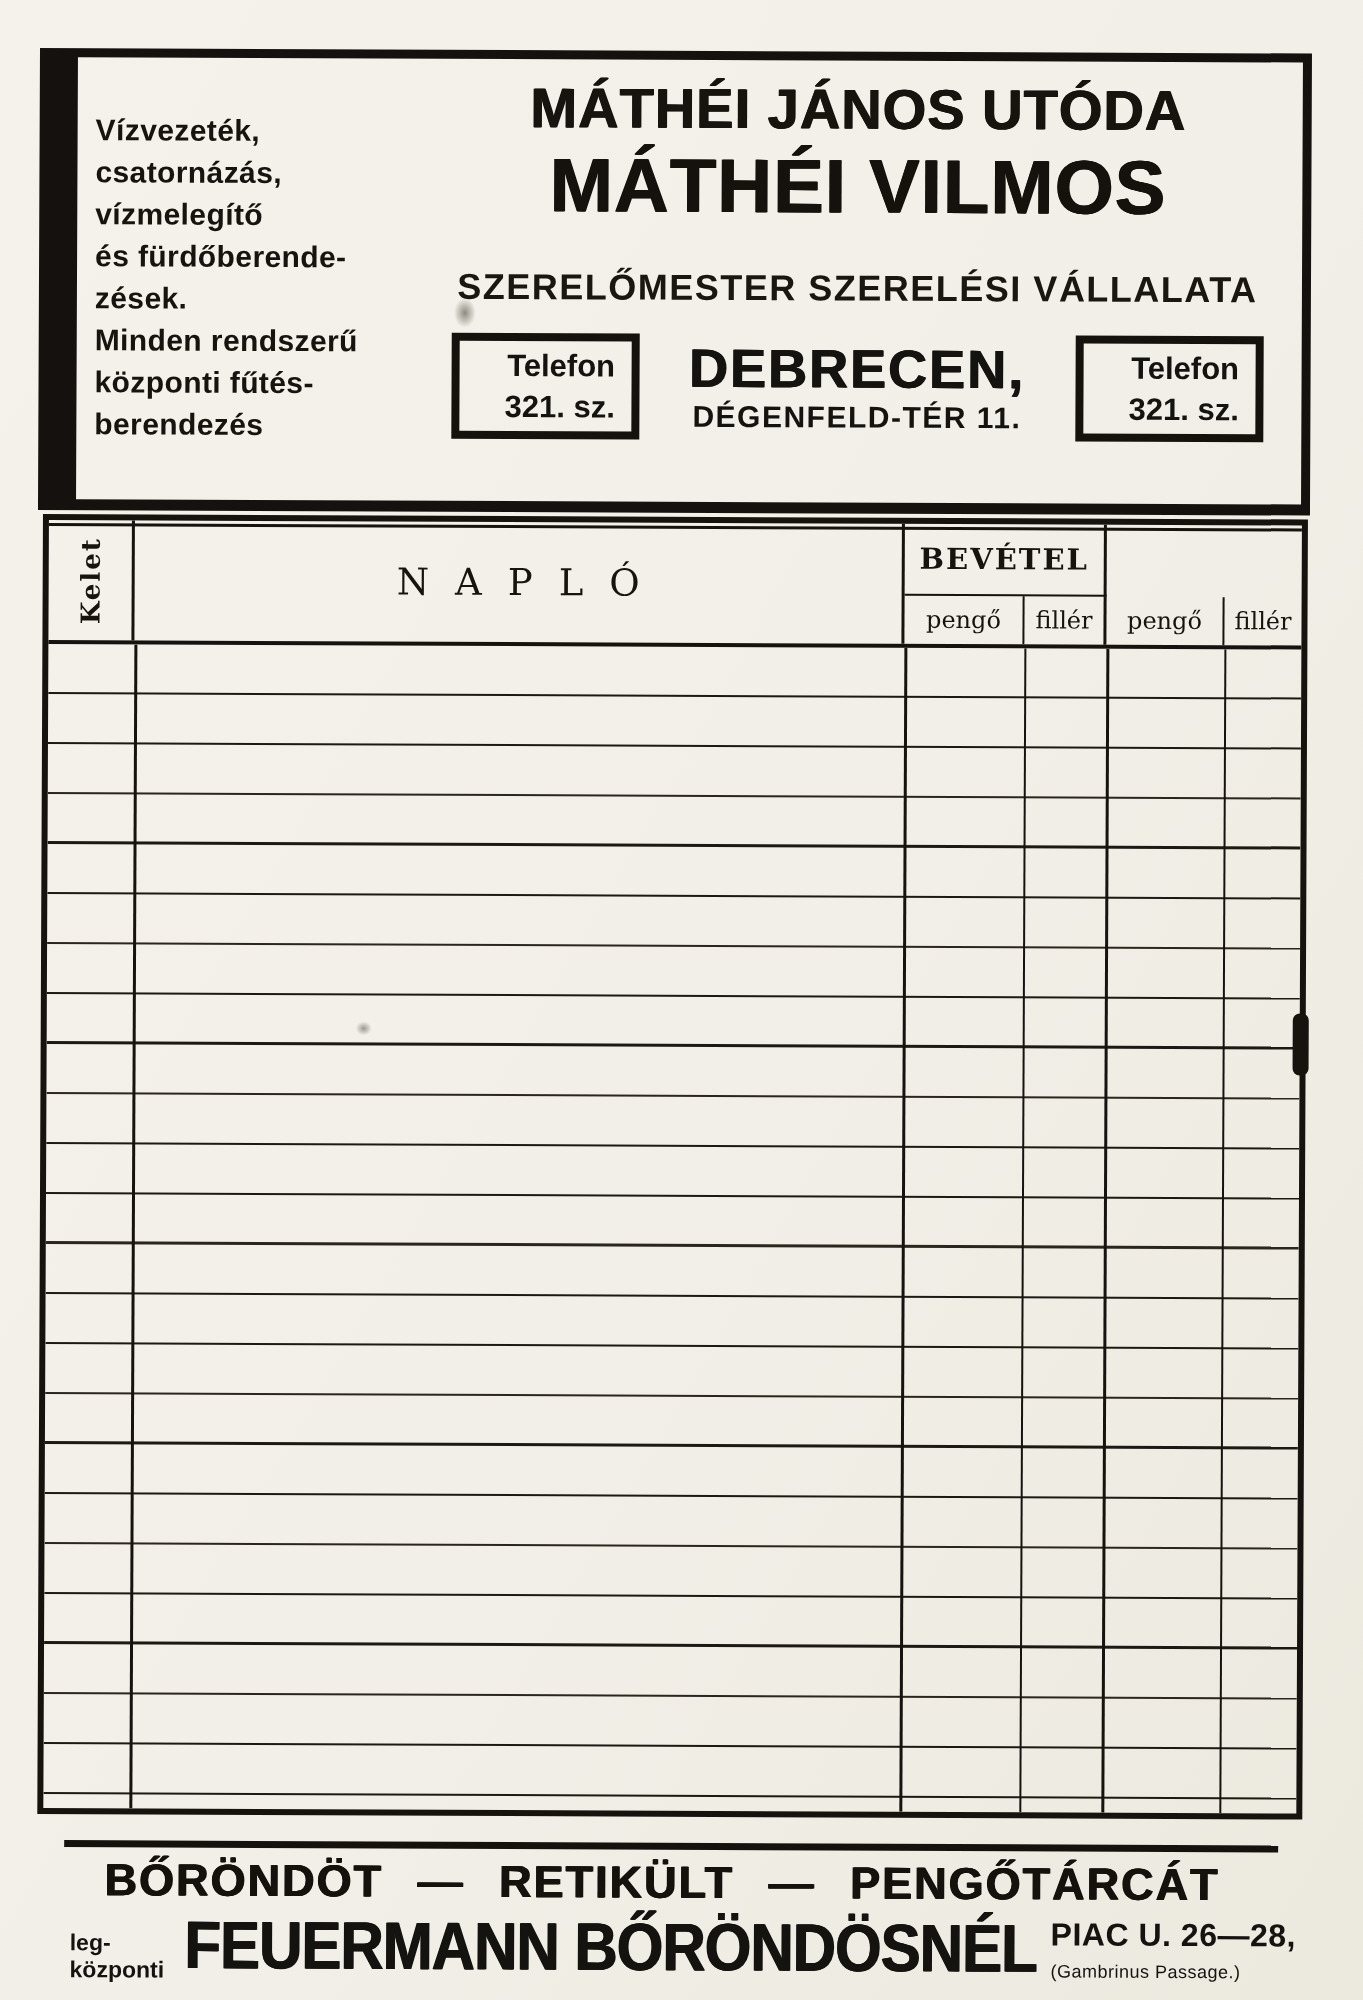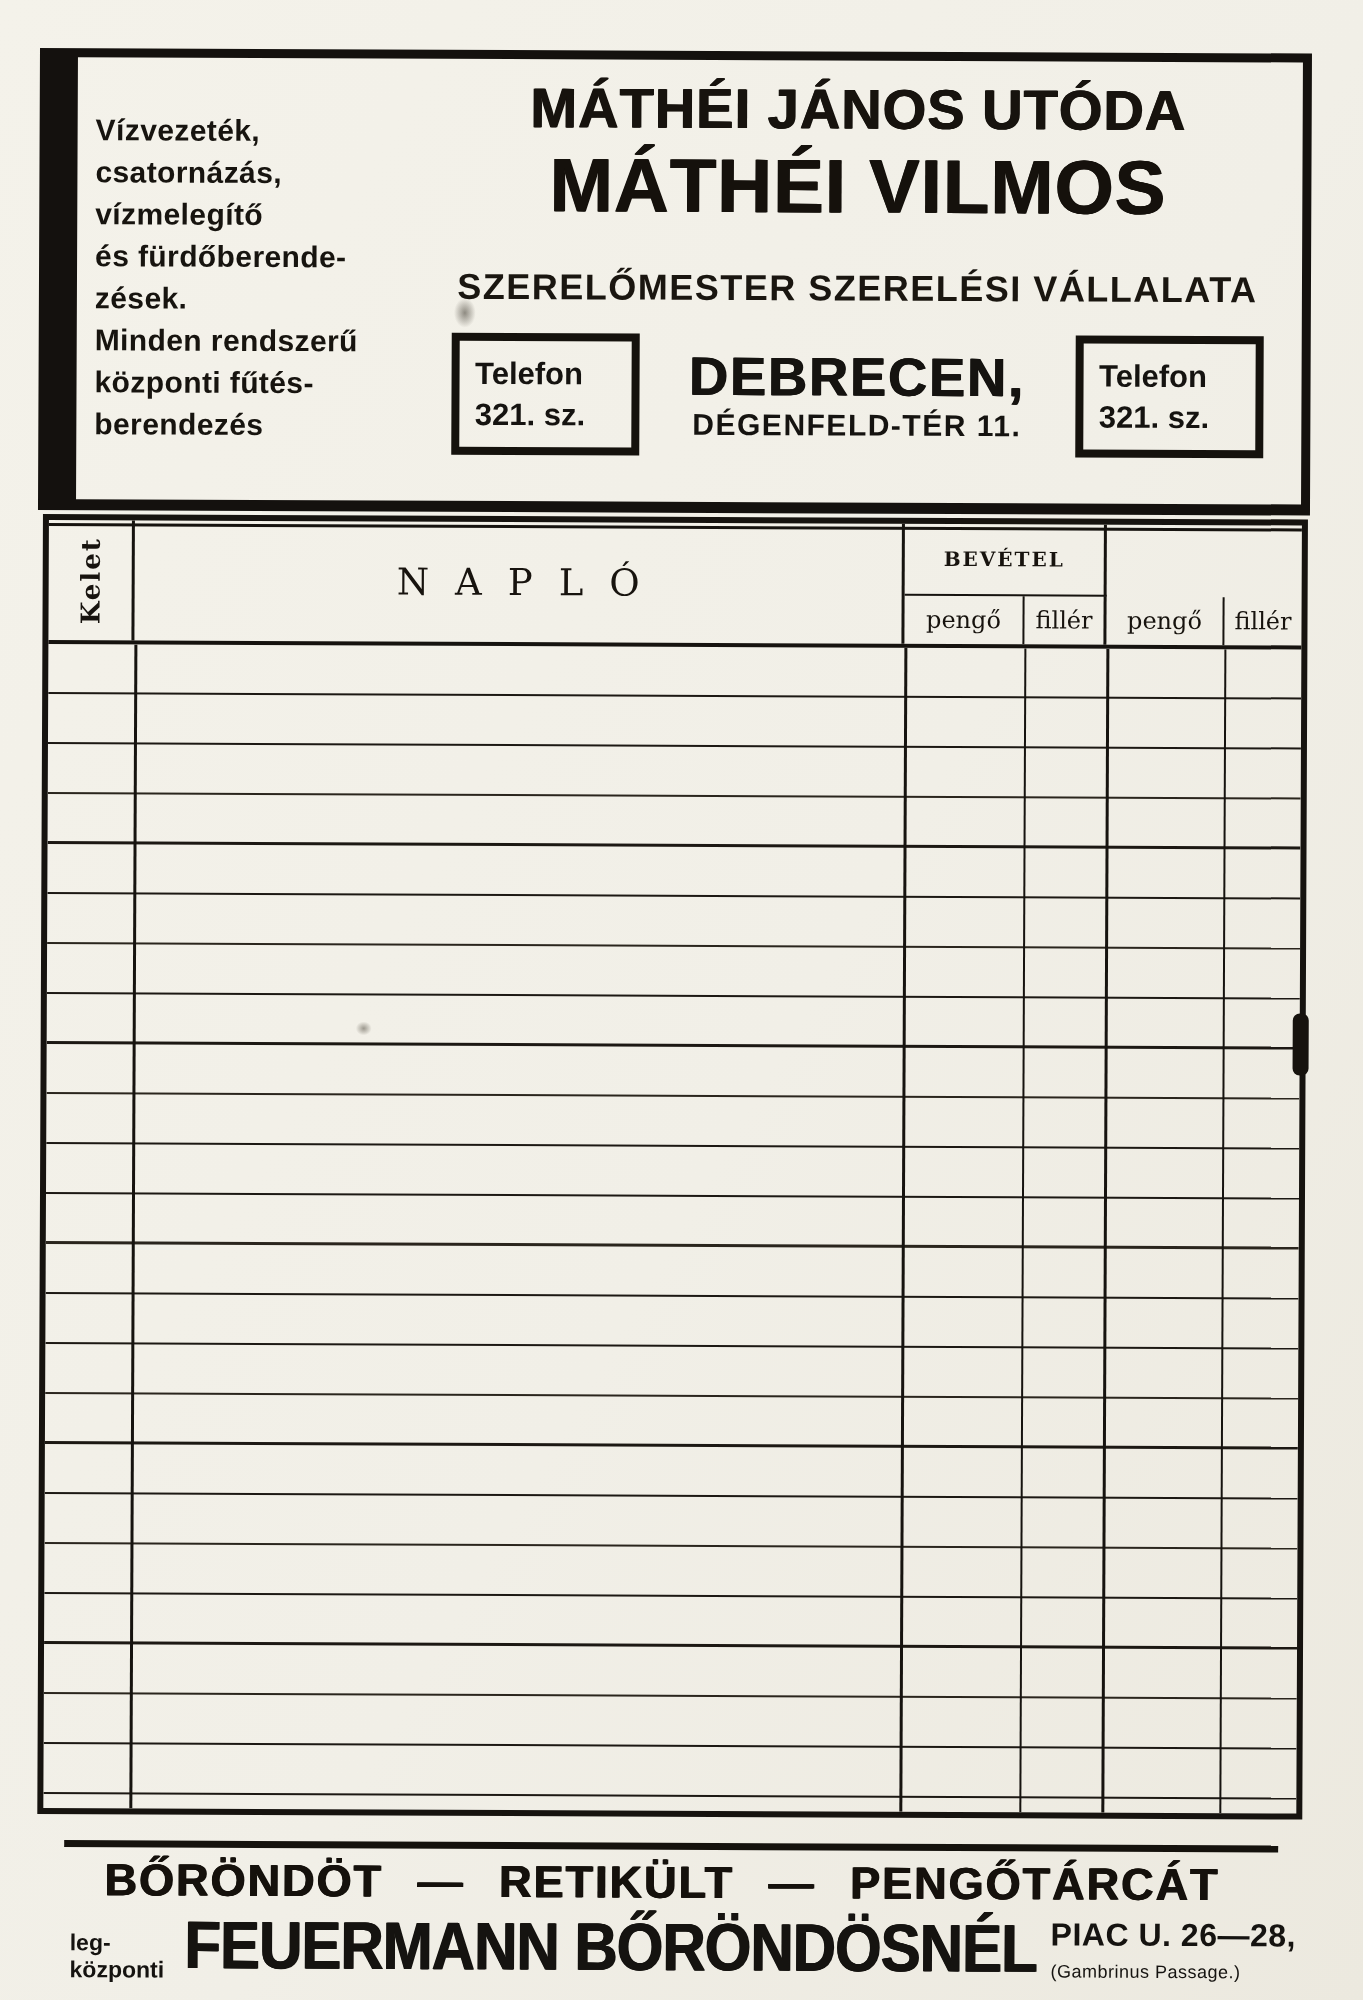--- a/index.html
+++ b/index.html
@@ -52,22 +52,22 @@
   .ad-subtitle{
     font-size:36px;font-weight:bold;letter-spacing:1.5px;line-height:44px;
     margin-top:38px;color:#1a1610;
   }
   .ad-bottom{
     display:flex;justify-content:center;align-items:center;
     gap:18px;margin-top:24px;
   }
   .phone-box{
     border:8px solid #15120d;box-sizing:border-box;
-    padding:12px 16px;min-width:188px;
-    font-weight:bold;font-size:31px;line-height:41px;text-align:left;
+    padding:4px 16px;min-width:188px;
+    font-weight:bold;font-size:31px;line-height:41px;text-align:right;
     background:transparent;
   }
   .city-block{min-width:400px;}
   .city-name{
     font-size:54px;font-weight:bold;letter-spacing:2px;line-height:58px;
   }
   .city-address{
     font-size:30px;font-weight:bold;letter-spacing:1.5px;line-height:36px;margin-top:2px;
   }
   
@@ -96,21 +96,21 @@
   }
   .cell-naplo{
     grid-column:2;grid-row:1 / span 2;border-right:3px solid #16130f;
   }
   .naplo-title{
     font-size:37px;letter-spacing:26px;text-indent:26px;color:#17130e;
     font-family:"DejaVu Serif","Liberation Serif",serif;
   }
   .cell-income{grid-column:3 / span 2;grid-row:1;border-right:3px solid #16130f;border-bottom:2px solid #16130f;}
   .cell-expense{grid-column:5 / span 2;grid-row:1;border-bottom:2px solid #16130f;}
-  .group-label{font-size:20px;letter-spacing:2px;font-weight:bold;color:#17130e;}
+  .group-label{font-size:29px;letter-spacing:2px;font-weight:bold;color:#17130e;}
   .cell-sub{font-size:24px;color:#17130e;}
   .sub-p1{grid-column:3;grid-row:2;border-right:2px solid #16130f;}
   .sub-f1{grid-column:4;grid-row:2;border-right:3px solid #16130f;}
   .sub-p2{grid-column:5;grid-row:2;border-right:2px solid #16130f;}
   .sub-f2{grid-column:6;grid-row:2;}
   .ledger-body{
     position:relative;height:1164px;overflow:hidden;
   }
   .ledger-row{
     height:50px;box-sizing:border-box;

